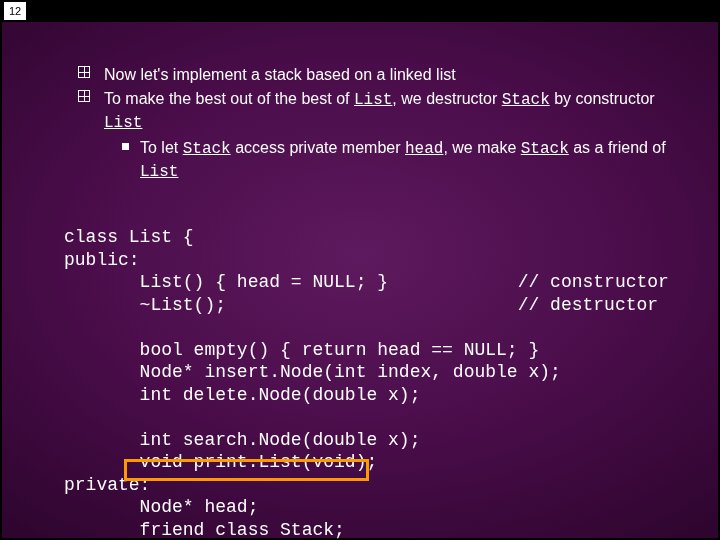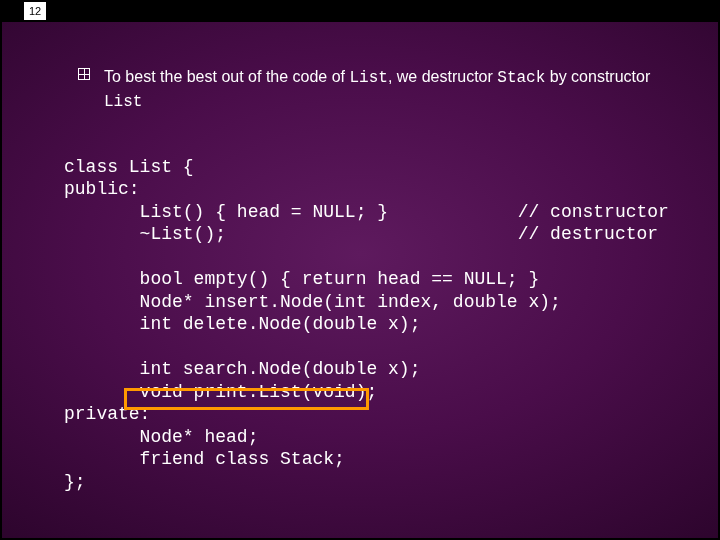--- a/index.html
+++ b/index.html
@@ -13,21 +13,20 @@
     position: absolute;
     top: 2px;
     left: 4px;
     width: 22px;
     height: 18px;
     background: #fff;
     color: #000;
     font-size: 11px;
     line-height: 18px;
     text-align: center;
-    margin-left: 20px;
   }
   .slide {
     position: absolute;
     top: 22px;
     left: 2px;
     width: 716px;
     height: 516px;
     background: radial-gradient(ellipse 110% 100% at 50% 45%, #5e1a5e 0%, #4a0d4a 35%, #2e052e 70%, #1a021a 100%);
     padding: 42px 30px 20px 30px;
     color: #fff;
@@ -64,21 +63,21 @@
   }
   .b2 .bullet-mark {
     position: absolute;
     left: 90px;
     top: 6px;
     width: 7px;
     height: 7px;
     background: #fff;
     display: inline-block;
   }
-  .mono { font-family: "Courier New", monospace; }
+  .mono { font-family: "Courier New", monospace; text-decoration: underline; }
   .code {
     font-family: Liberation Mono, monospace;
     font-size: 18px;
     line-height: 1.25;
     white-space: pre;
     padding-left: 32px;
     position: relative;
   }
   .hl-box {
     position: absolute;
@@ -93,24 +92,29 @@
 </head>
 <body>
 
 <div class="page-number">12</div>
 
 <div class="slide">
 
   <div class="bullets">
     <div class="b1">
       <span class="bullet-mark"></span>
+      <span>Now let's implement a stack based on a linked list</span>
     </div>
     <div class="b1">
       <span class="bullet-mark"></span>
-      <span><span>To best the best out of the code of </span><span class="mono">List</span><span>, we destructor </span><span class="mono">Stack</span><span> by constructor </span><span class="mono">List</span></span>
+      <span><span>To make the best out of the best of </span><span class="mono">List</span><span>, we destructor </span><span class="mono">Stack</span><span> by constructor </span><span class="mono">List</span></span>
+    </div>
+    <div class="b2">
+      <span class="bullet-mark"></span>
+      <span><span>To let </span><span class="mono">Stack</span><span> access private member </span><span class="mono">head</span><span>, we make </span><span class="mono">Stack</span><span> as a friend of </span><span class="mono">List</span></span>
     </div>
   </div>
 
   <div class="code">
 <span>class List {</span>
 <span>public:</span>
 <span>       List() { head = NULL; }            // constructor</span>
 <span>       ~List();                           // destructor</span>
 <span></span>
 <span>       bool empty() { return head == NULL; }</span>

